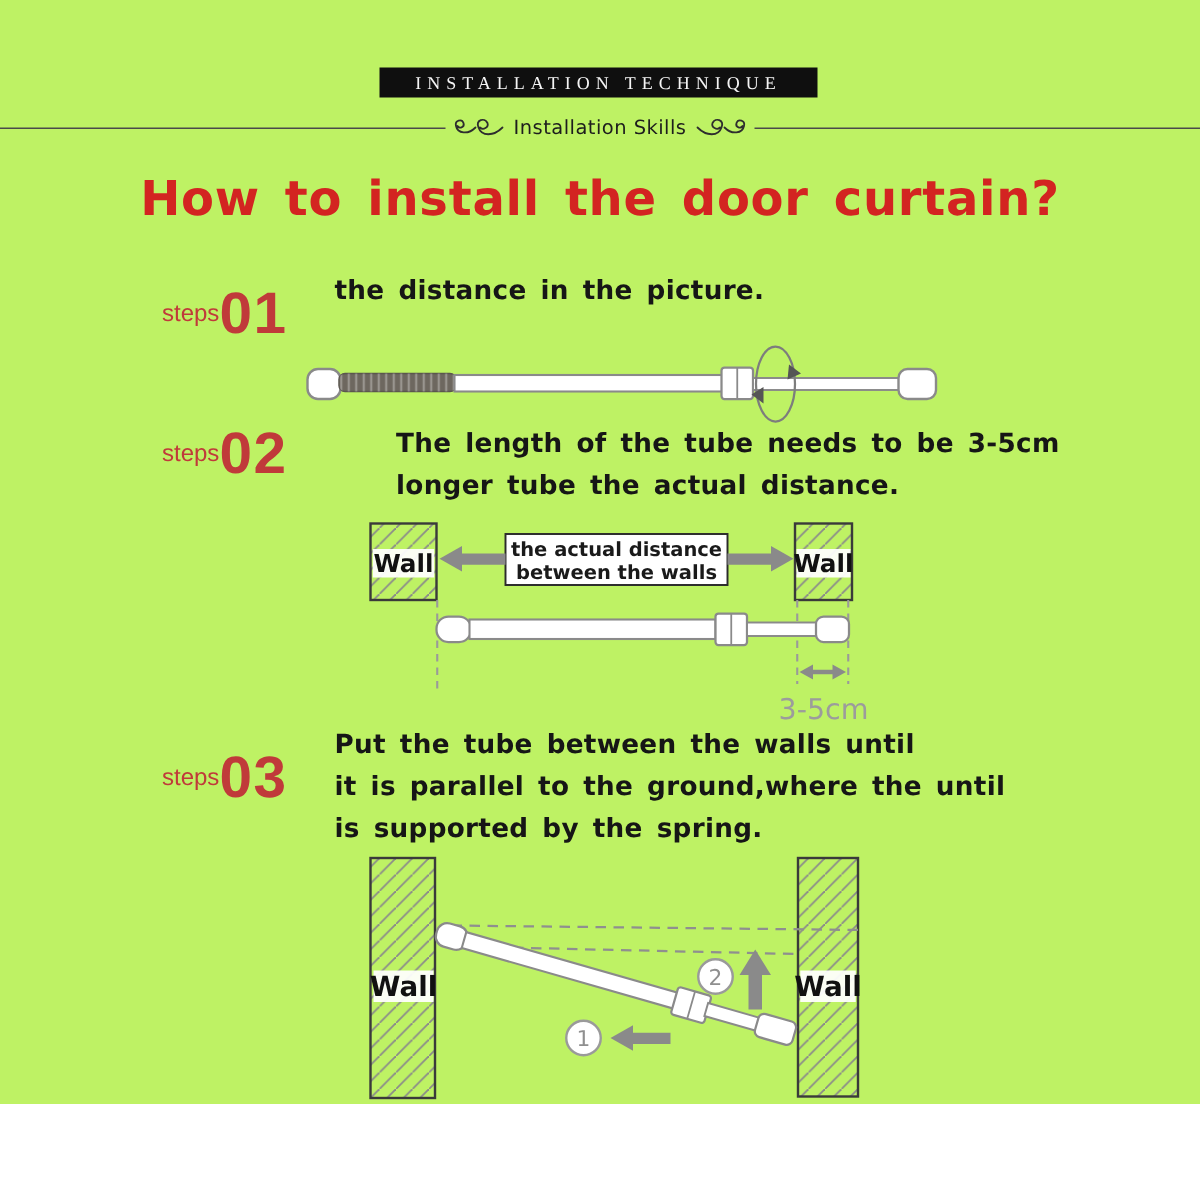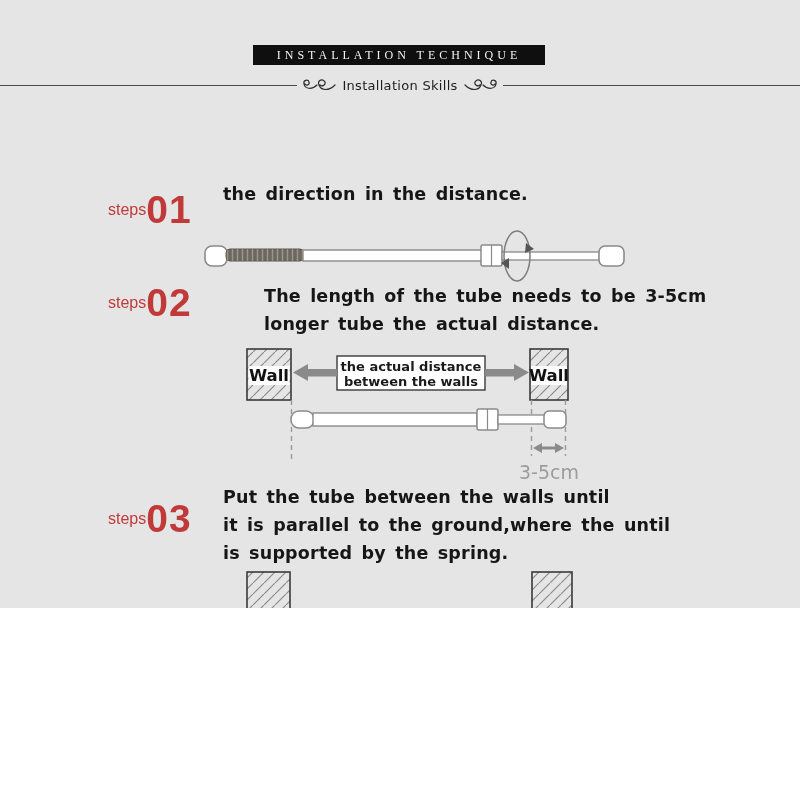--- a/index.html
+++ b/index.html
@@ -1,17 +1,17 @@
 <!DOCTYPE html>
 <html><head>
 <meta charset="utf-8">
 <style>
   html,body{margin:0;padding:0;background:#ffffff;}
   #canvas{
-    position:relative;width:800px;height:608px;background:#e5e5e5;overflow:hidden;
+    position:relative;width:800px;height:736px;background:#bef264;overflow:hidden;
     font-family:"DejaVu Sans",sans-serif;
   }
   
   .banner{
     position:absolute;left:253px;top:45px;width:292px;height:20px;
     background:#0f0f0f;color:#f5f5f5;text-align:center;line-height:21px;
     font-family:"Liberation Serif",serif;font-size:12px;letter-spacing:4px;white-space:nowrap;
   }
   .divider{
     position:absolute;left:0;top:76px;width:800px;height:18px;
@@ -66,27 +66,28 @@
       <path d="M16,8 C11,13 4,12 3,7 C2,3 7,2 8,5 C9,8 5,9 4,7" fill="none" stroke="#2e2e2e" stroke-width="1.2" stroke-linecap="round"></path>
     </svg>
     <div class="tagline">Installation Skills</div>
     <svg class="orn flip" width="36" height="16" viewBox="0 0 36 16">
       <path d="M34,8 C28,14 20,14 18,8 C16,3 22,1 24,5 C25,8 21,10 19,8" fill="none" stroke="#2e2e2e" stroke-width="1.2" stroke-linecap="round"></path>
       <path d="M16,8 C11,13 4,12 3,7 C2,3 7,2 8,5 C9,8 5,9 4,7" fill="none" stroke="#2e2e2e" stroke-width="1.2" stroke-linecap="round"></path>
     </svg>
     <div class="rule"></div>
   </div>
 
+  <div class="title">How to install the door curtain?</div>
 
   <div class="step-label" id="step1-label">
     <span class="s">steps</span>
       <span class="n">01</span>
   </div>
   <div class="step-text" id="step1-text">
-    <div>the direction in the distance.</div>
+    <div>the distance in the picture.</div>
   </div>
 
   <div class="step-label" id="step2-label">
     <span class="s">steps</span>
       <span class="n">02</span>
   </div>
   <div class="step-text" id="step2-text">
     <div>The length of the tube needs to be 3-5cm</div>
     <div>longer tube the actual distance.</div>
   </div>

